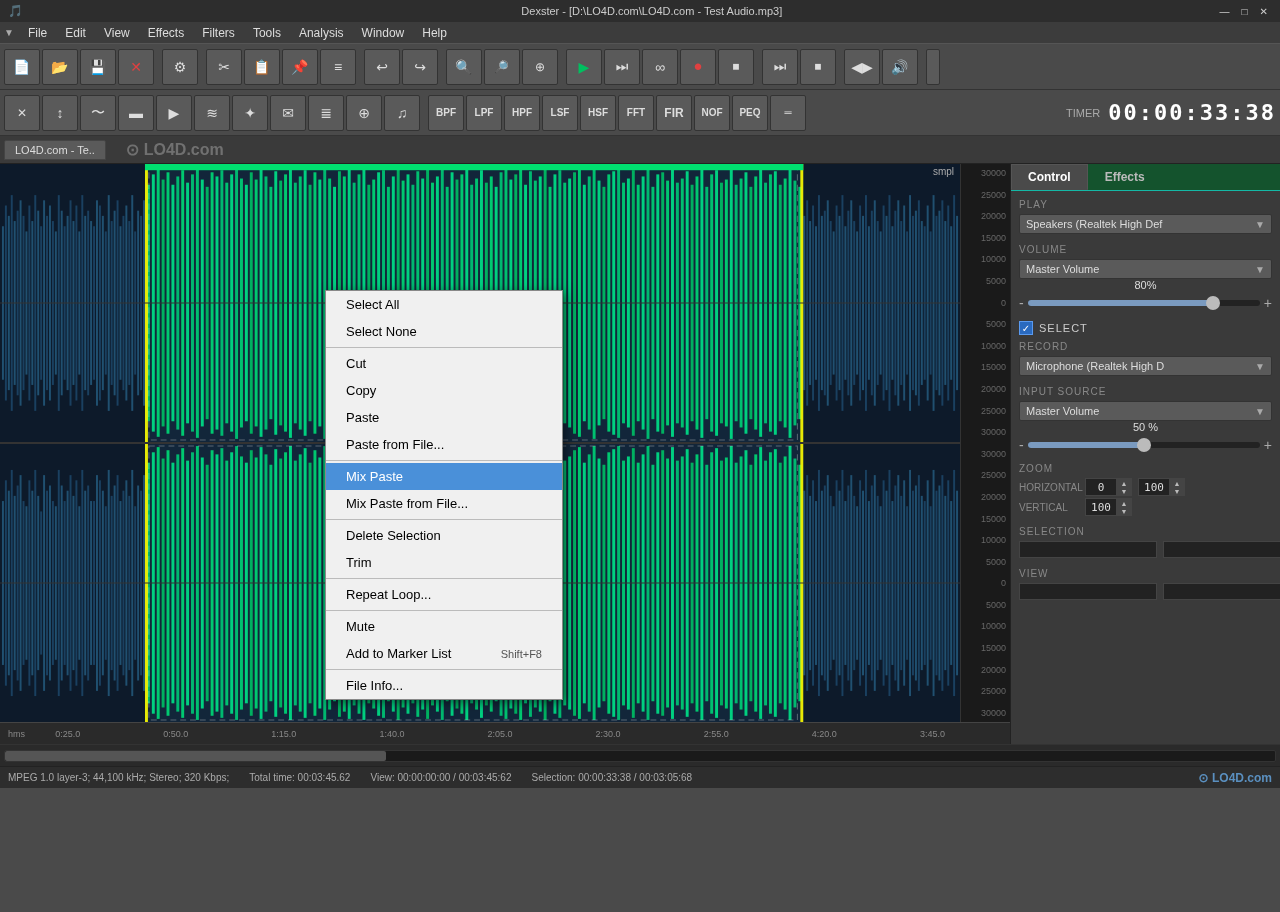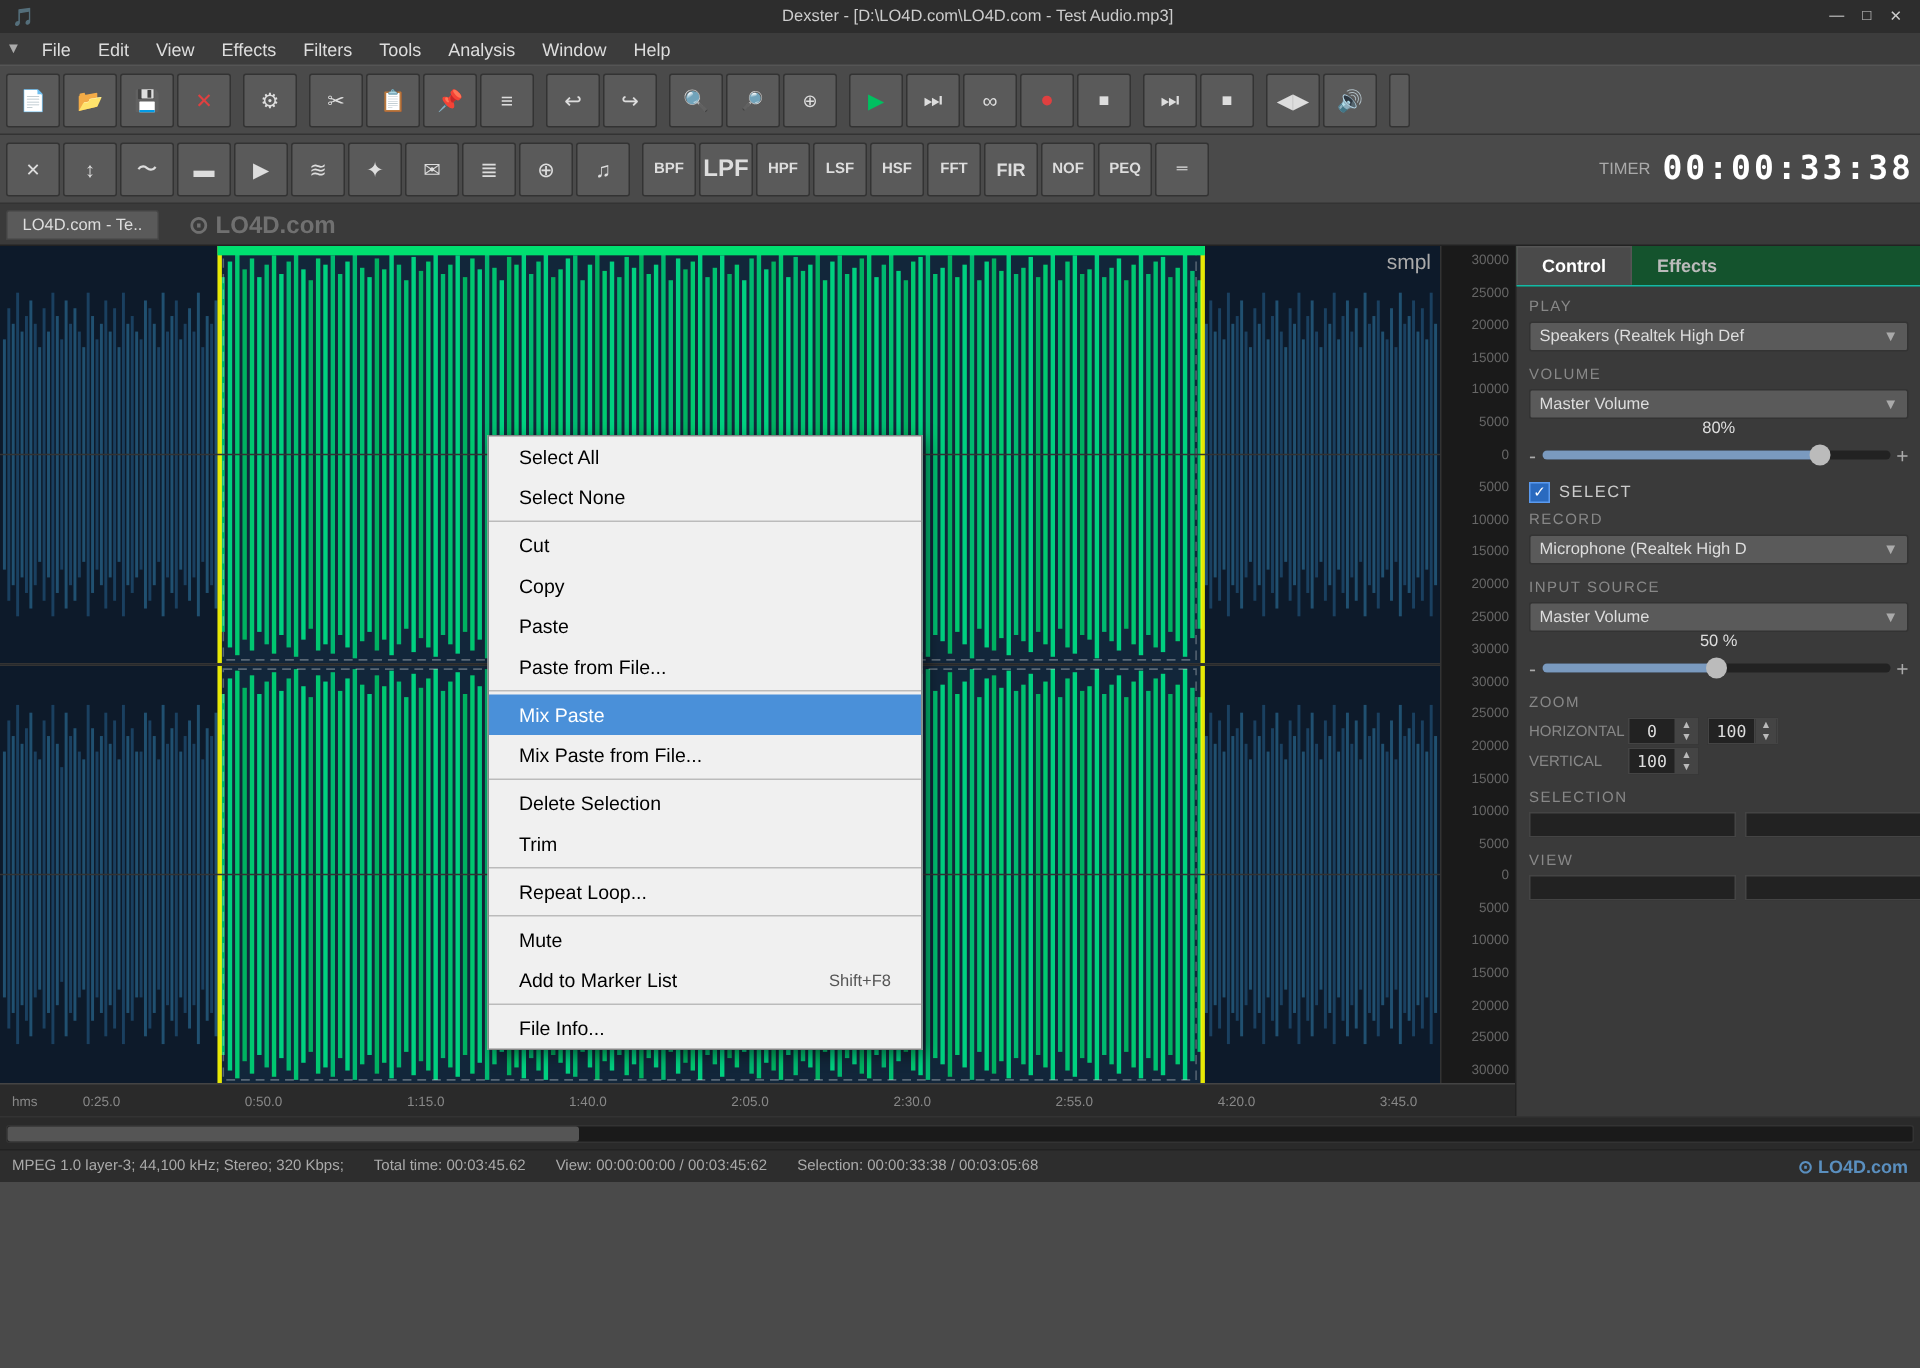--- a/index.html
+++ b/index.html
@@ -363,21 +363,21 @@
       font-weight: bold;
       color: #5a8fbf;
       font-size: 12px;
     }
 
     
     #context-menu {
       position: absolute;
       left: 325px;
       top: 290px;
-      width: 290px;
+      width: 238px;
       background: #f0f0f0;
       border: 1px solid #888;
       box-shadow: 3px 3px 10px rgba(0,0,0,0.5);
       z-index: 100;
       color: #000;
       font-size: 13px;
     }
     .ctx-item {
       padding: 6px 20px;
       cursor: pointer;
@@ -496,21 +496,21 @@
   <div class="tb-btn">▬</div>
   <div class="tb-btn">▶</div>
   <div class="tb-btn">≋</div>
   <div class="tb-btn">✦</div>
   <div class="tb-btn">✉</div>
   <div class="tb-btn">≣</div>
   <div class="tb-btn">⊕</div>
   <div class="tb-btn">♫</div>
   <div class="tb-sep"></div>
   <div class="tb-btn" style="font-size:10px; font-weight:bold;">BPF</div>
-  <div class="tb-btn" style="font-size:16px; font-weight:bold;">LPF</div>
+  <div class="tb-btn" style="font-size:10px; font-weight:bold;">LPF</div>
   <div class="tb-btn" style="font-size:10px; font-weight:bold;">HPF</div>
   <div class="tb-btn" style="font-size:10px; font-weight:bold;">LSF</div>
   <div class="tb-btn" style="font-size:10px; font-weight:bold;">HSF</div>
   <div class="tb-btn" style="font-size:10px; font-weight:bold;">FFT</div>
   <div class="tb-btn" style="font-size:12px; font-weight:bold;">FIR</div>
   <div class="tb-btn" style="font-size:10px; font-weight:bold;">NOF</div>
   <div class="tb-btn" style="font-size:10px; font-weight:bold;">PEQ</div>
   <div class="tb-btn" style="font-size:10px;">═</div>
 
   <div class="timer-section">
@@ -521,21 +521,21 @@
 
 <div id="track-tabs">
   <div class="track-tab">LO4D.com - Te..</div>
   <div class="lo4d-logo">⊙ LO4D.com</div>
 </div>
 
 <div id="main" style="height: 580px;">
 
   <div style="display:flex; flex-direction:column; flex:1; position:relative;">
 
-    <div style="position:absolute; top:0; right:52px; font-size:14px; color:#aaa; z-index:5; padding:2px 4px;">smpl</div>
+    <div style="position:absolute; top:0; right:52px; font-size:10px; color:#aaa; z-index:5; padding:2px 4px;">smpl</div>
 
     <div id="waveform-and-scale" style="flex:1; display:flex; height:536px;">
       <div class="both-channels">
 
         <div style="position:absolute; top:0; left:0; right:0; height:50%; background:#0a1520; overflow:hidden; border-bottom:1px solid #333;">
           <svg class="wave-svg" viewBox="0 0 980 268" preserveAspectRatio="none">
 
             <rect x="0" y="0" width="148" height="268" fill="#0d1a2a"></rect>
             <rect x="818" y="0" width="162" height="268" fill="#0d1a2a"></rect>
 

